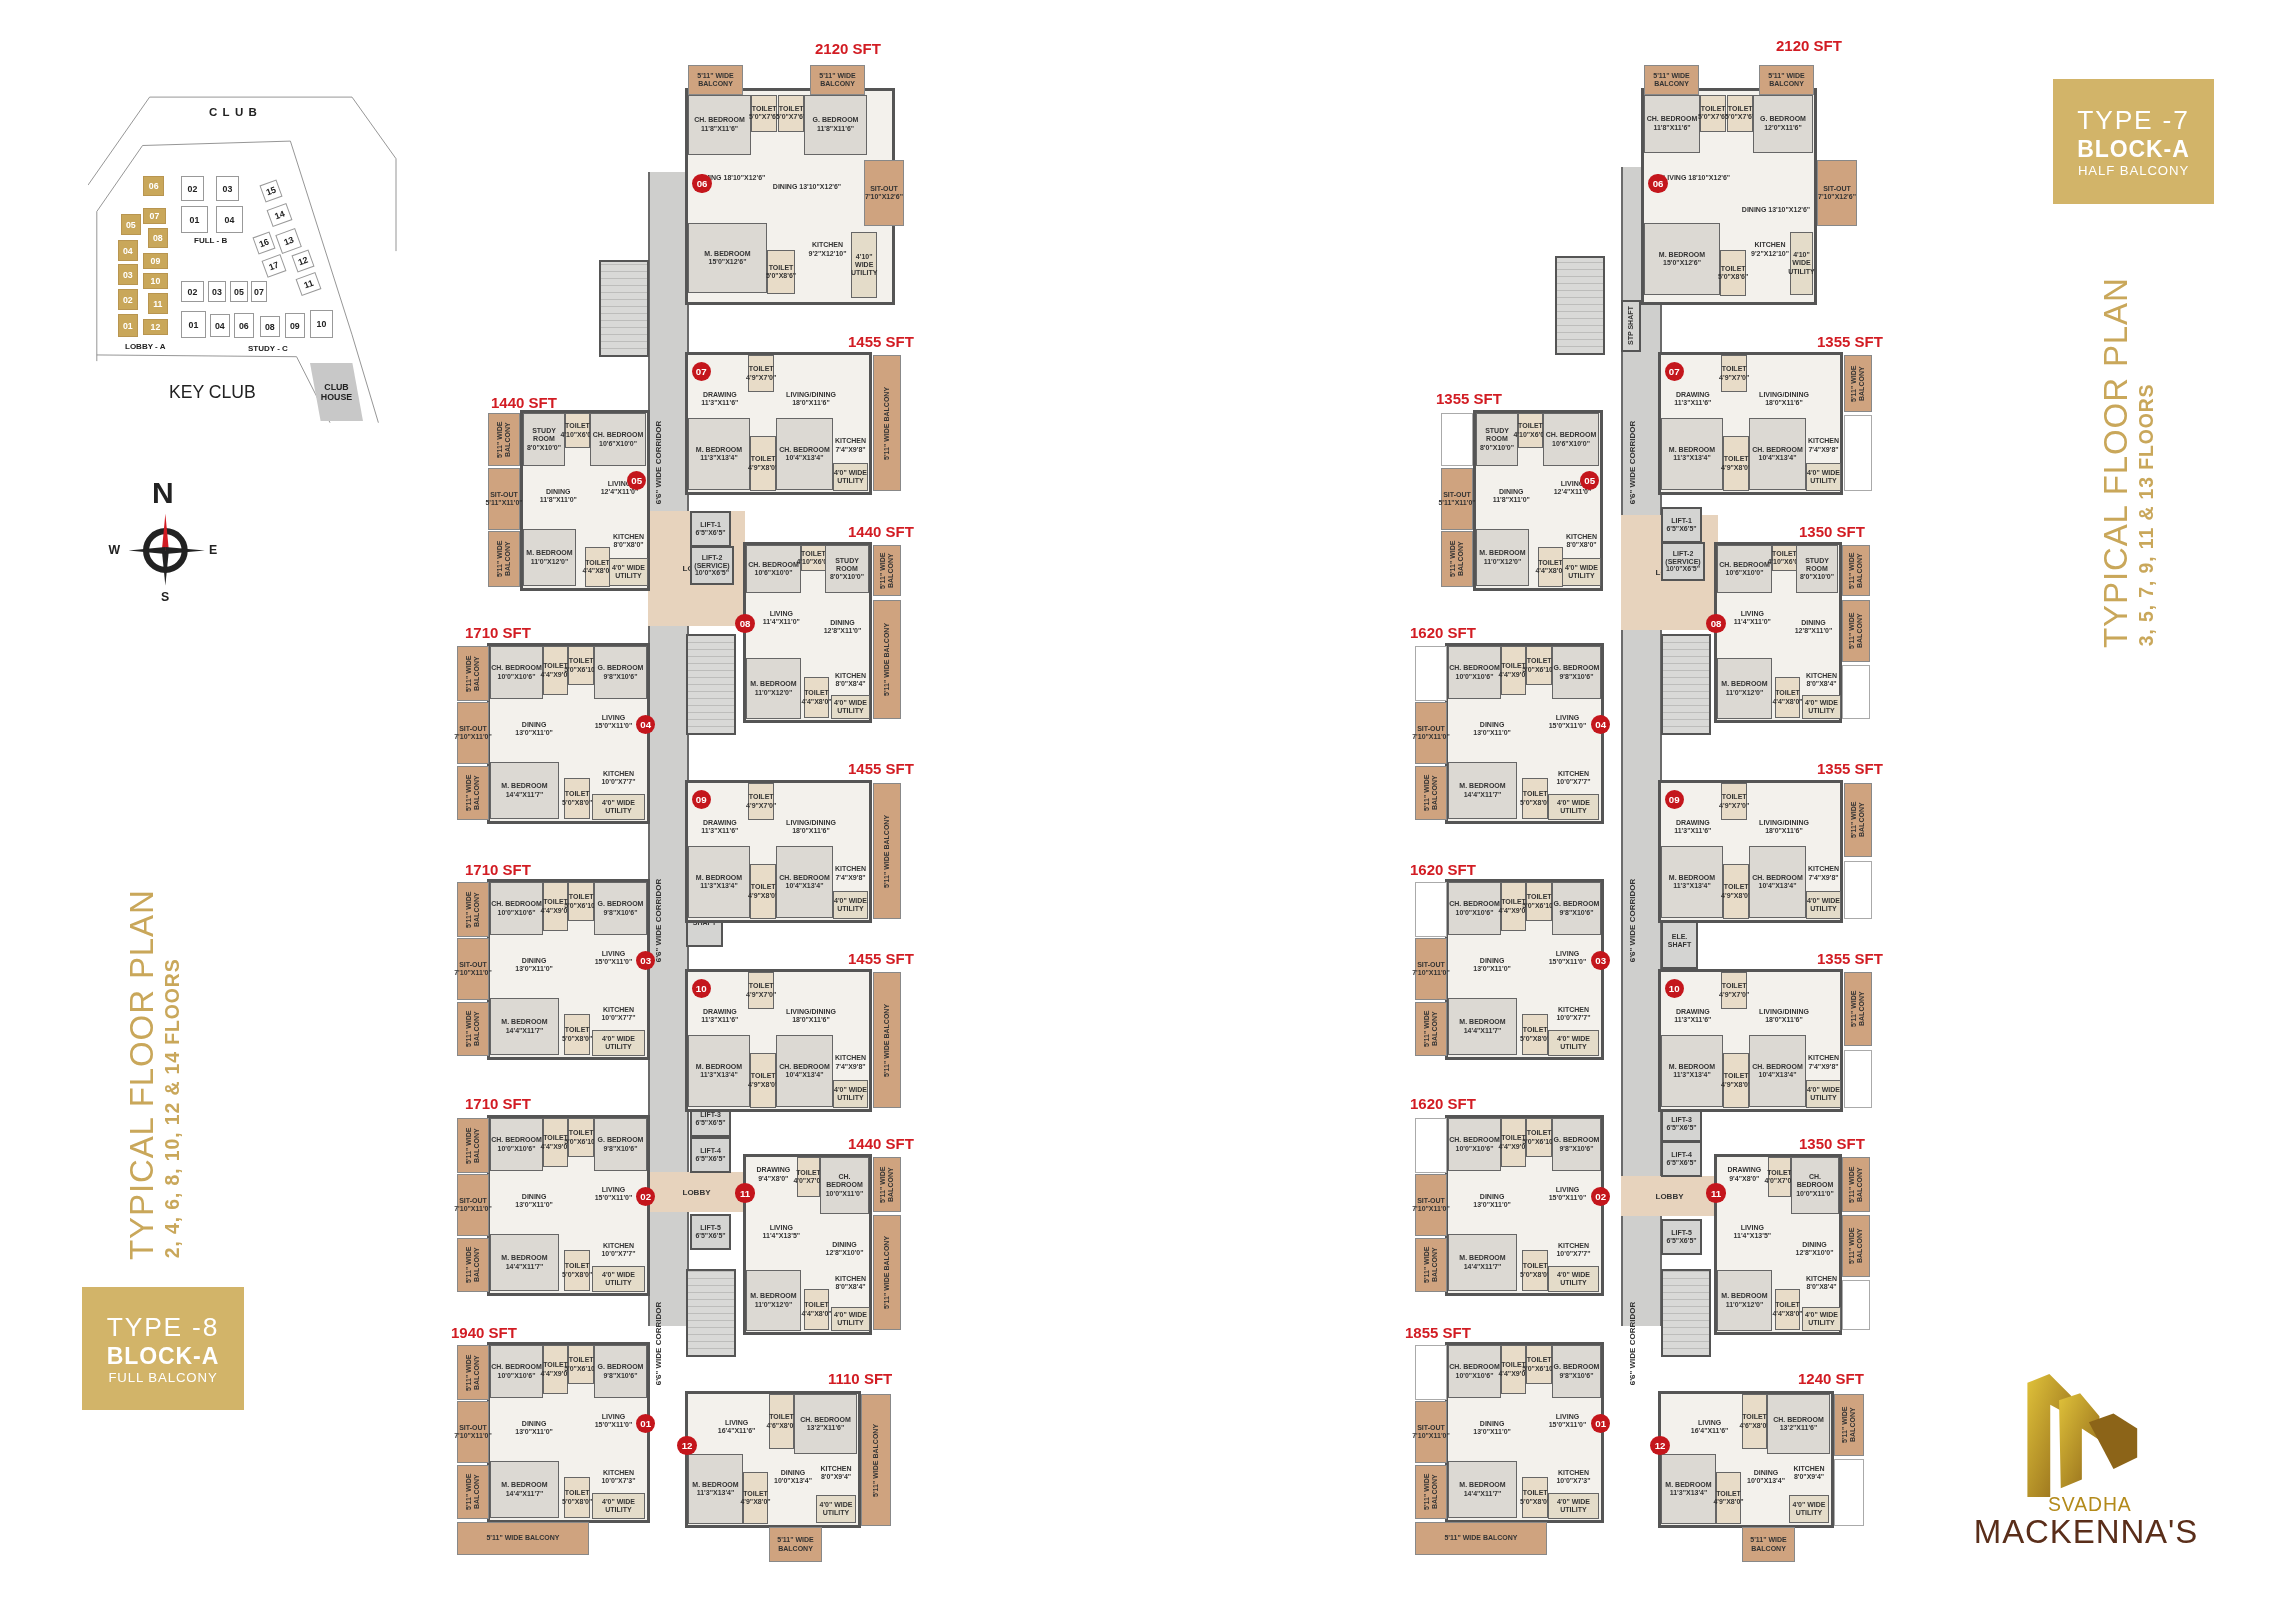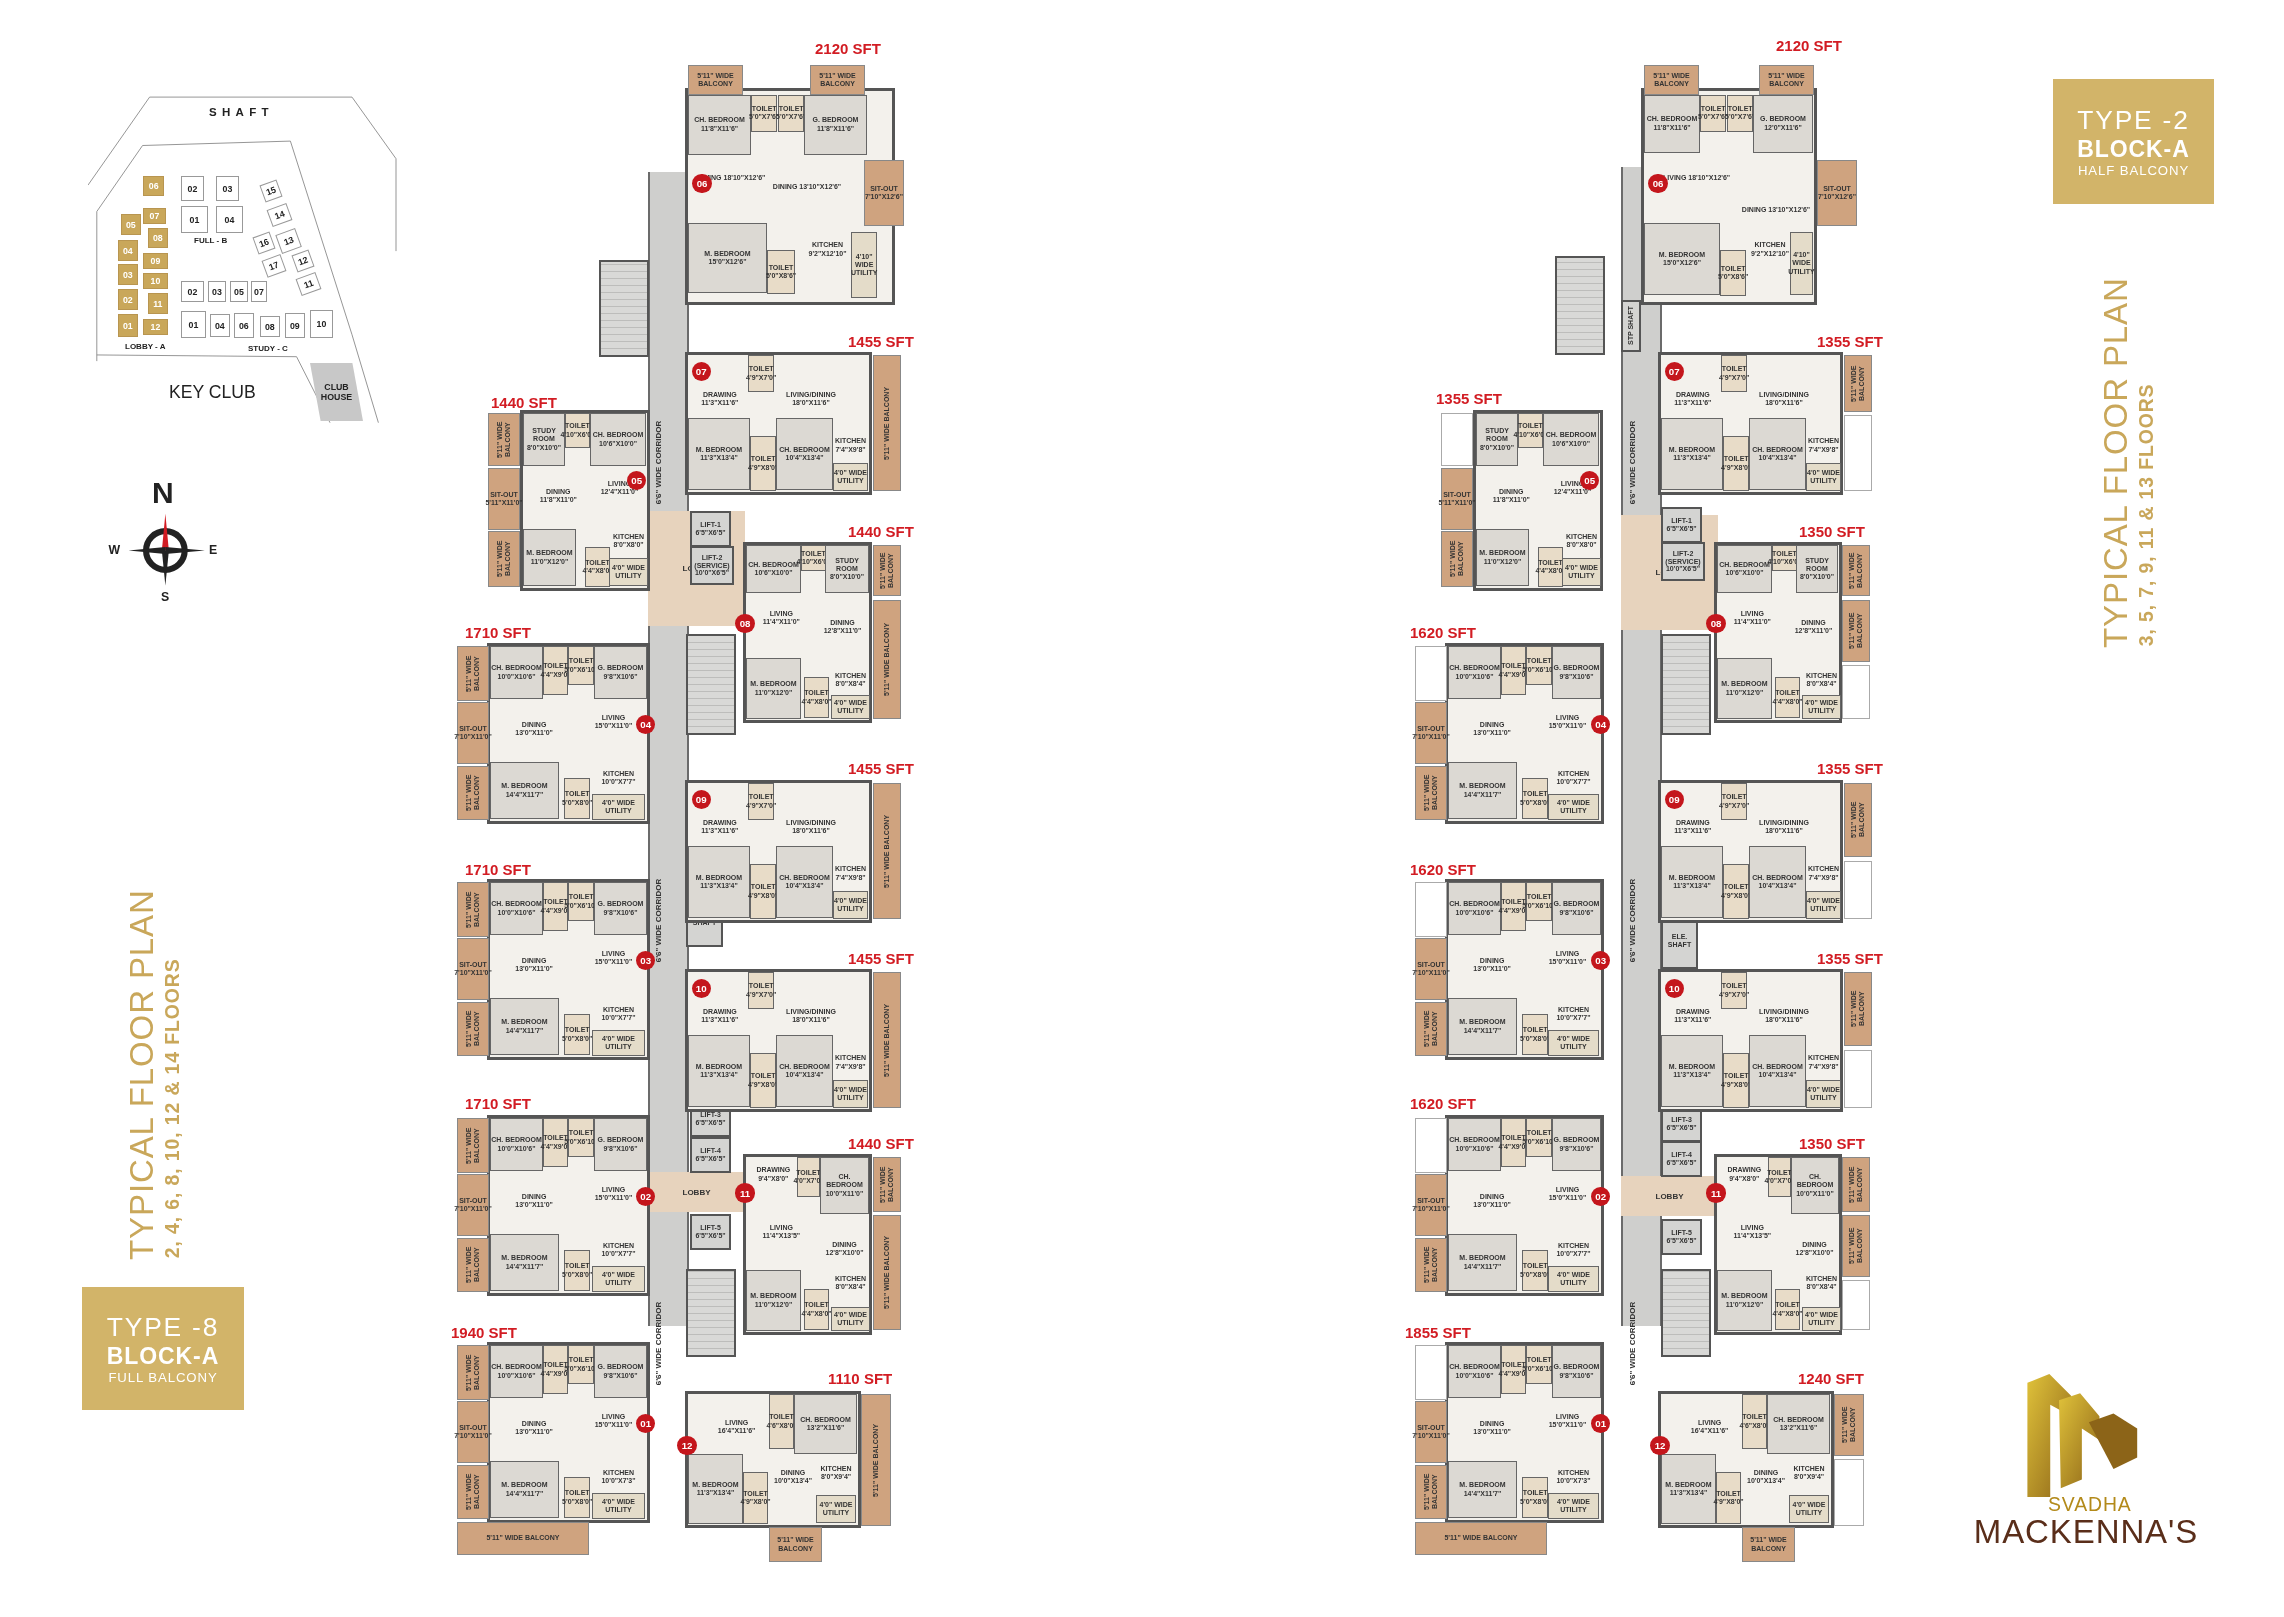--- a/index.html
+++ b/index.html
@@ -49,21 +49,21 @@
 </style>
 </head>
 <body>
 
 <div class="abs keyplan">
   <svg class="abs" style="left:0;top:0" width="352" height="335" viewBox="0 0 400 380">
     <path d="M0,110 L70,10 L300,10 L350,80 L350,185" fill="none" stroke="#888" stroke-width="1"></path>
     <path d="M10,310 L10,140 L62,65 L230,60 L300,280 L330,380" fill="none" stroke="#888" stroke-width="1"></path>
     <path d="M10,303 L237,305 L275,380" fill="none" stroke="#888" stroke-width="1"></path>
   </svg>
-  <div class="kp-label kp-road">SHAFT</div>
+  <div class="kp-label kp-road">CLUB</div>
 
   <div class="kp-unit gold" style="left:55px;top:88px;width:19.4px;height:17.6px">06</div>
   <div class="kp-unit gold" style="left:55px;top:120px;width:21px;height:14px">07</div>
   <div class="kp-unit gold" style="left:33px;top:126px;width:17.6px;height:19.4px">05</div>
   <div class="kp-unit gold" style="left:60px;top:140px;width:17.6px;height:17.6px">08</div>
   <div class="kp-unit gold" style="left:30px;top:152px;width:17.6px;height:19.4px">04</div>
   <div class="kp-unit gold" style="left:55px;top:165px;width:23px;height:14px">09</div>
   <div class="kp-unit gold" style="left:30px;top:176px;width:17.6px;height:19.4px">03</div>
   <div class="kp-unit gold" style="left:55px;top:185px;width:23px;height:14px">10</div>
   <div class="kp-unit gold" style="left:30px;top:201px;width:17.6px;height:19.4px">02</div>
@@ -120,21 +120,21 @@
   <div class="big">TYPICAL FLOOR PLAN</div>
   <div class="small" style="padding-left:1.8px">2, 4, 6, 8, 10, 12 &amp; 14 FLOORS</div>
 </div>
 <div class="type-box" style="left:82px;top:1287px;width:162px;height:123px;padding-top:25px;box-sizing:border-box">
   <div class="type-line1">TYPE -8</div>
   <div class="type-line2">BLOCK-A</div>
   <div class="type-line3">FULL BALCONY</div>
 </div>
 
 <div class="type-box" style="left:2053px;top:79px;width:161px;height:125px;padding-top:26.4px;box-sizing:border-box">
-  <div class="type-line1">TYPE -2</div>
+  <div class="type-line1">TYPE -7</div>
   <div class="type-line2">BLOCK-A</div>
   <div class="type-line3">HALF BALCONY</div>
 </div>
 <div class="vert" style="left:2097px;top:648px">
   <div class="big">TYPICAL FLOOR PLAN</div>
   <div class="small" style="padding-left:1.8px">3, 5, 7, 9, 11 &amp; 13 FLOORS</div>
 </div>
 
 <div class="plan" style="left:0;top:0">
 

